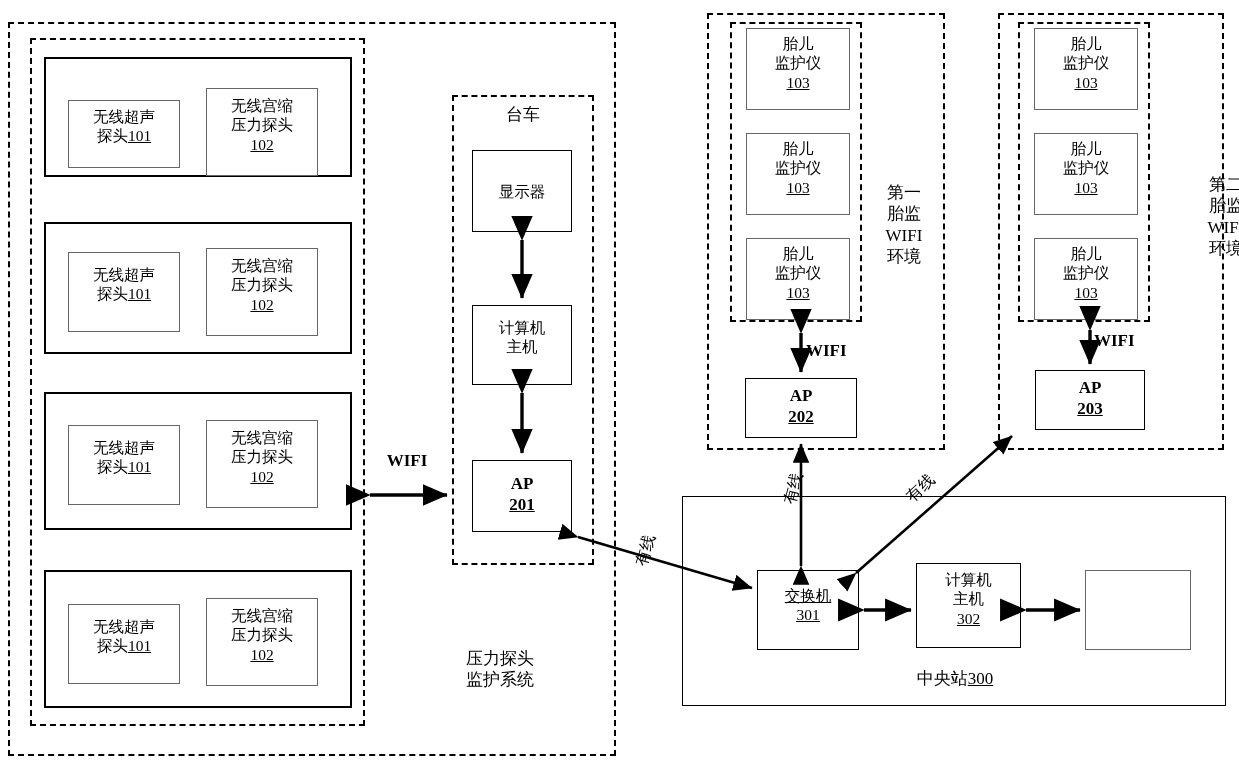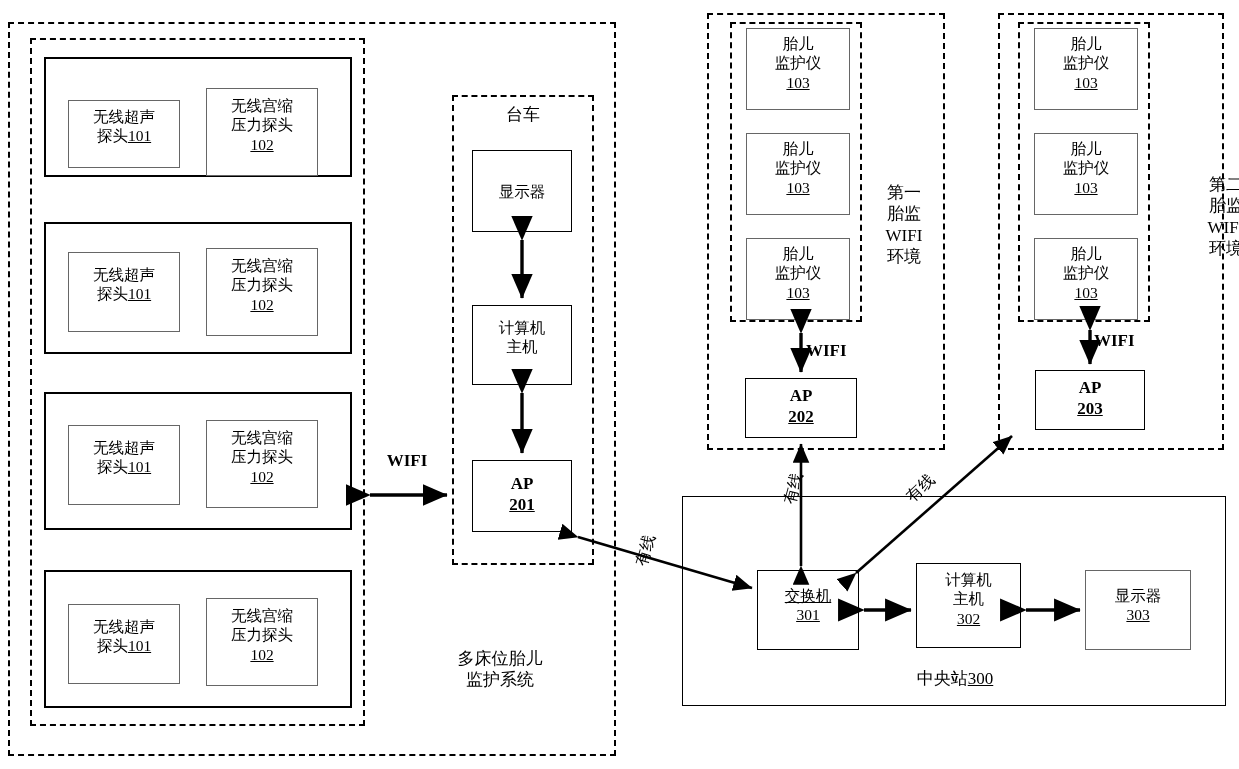--- a/index.html
+++ b/index.html
@@ -98,21 +98,21 @@
 
   <div class="box solid-thick" style="left:44px; top:570px; width:308px; height:138px;"></div>
   <div class="box solid-thin" style="left:68px; top:604px; width:112px; height:80px;"></div>
   <div class="lbl cn-sm" style="left:68px; top:617px; width:112px;"><span>无线超声
 探头</span><span class="u">101</span></div>
   <div class="box solid-thin" style="left:206px; top:598px; width:112px; height:88px;"></div>
   <div class="lbl cn-sm" style="left:206px; top:606px; width:112px;"><span>无线宫缩
 压力探头</span>
 <span class="u">102</span></div>
 
-  <div class="lbl cn" style="left:400px; top:648px; width:200px;">多床位胎儿
+  <div class="lbl cn" style="left:400px; top:648px; width:200px;">压力探头
 监护系统</div>
 
   <div class="lbl lat" style="left:372px; top:450px; width:70px;">WIFI</div>
 
   <div class="box dashed" style="left:452px; top:95px; width:142px; height:470px;"></div>
   <div class="lbl cn" style="left:452px; top:104px; width:142px;">台车</div>
 
   <div class="box solid" style="left:472px; top:150px; width:100px; height:82px;"></div>
   <div class="lbl cn-sm" style="left:472px; top:182px; width:100px;">显示器</div>
 
@@ -184,22 +184,20 @@
   <div class="box solid" style="left:757px; top:570px; width:102px; height:80px;"></div>
   <div class="lbl cn-sm" style="left:757px; top:586px; width:102px;text-decoration:underline;"><span>交换机</span>
 <span class="u">301</span></div>
 
   <div class="box solid" style="left:916px; top:563px; width:105px; height:85px;"></div>
   <div class="lbl cn-sm" style="left:916px; top:570px; width:105px;"><span>计算机
 主机</span>
 <span class="u">302</span></div>
 
   <div class="box solid-thin" style="left:1085px; top:570px; width:106px; height:80px;"></div>
-  <div class="lbl cn-sm" style="left:1085px; top:586px; width:106px;"><span>显示器</span>
-<span class="u">303</span></div>
 
   <div class="lbl cn" style="left:855px; top:668px; width:200px;"><span>中央站</span><span class="u">300</span></div>
 
   <div class="rot cn" style="left:630px; top:540px; transform: rotate(-73deg);">有线</div>
   <div class="rot cn" style="left:778px; top:478px; transform: rotate(-75deg);">有线</div>
   <div class="rot cn" style="left:905px; top:478px; transform: rotate(-43deg);">有线</div>
 
   <svg class="ovl" viewBox="0 0 1239 769">
     <defs>
       <marker id="ah" markerWidth="9" markerHeight="9" refX="7.2" refY="3.2" orient="auto" markerUnits="strokeWidth">

